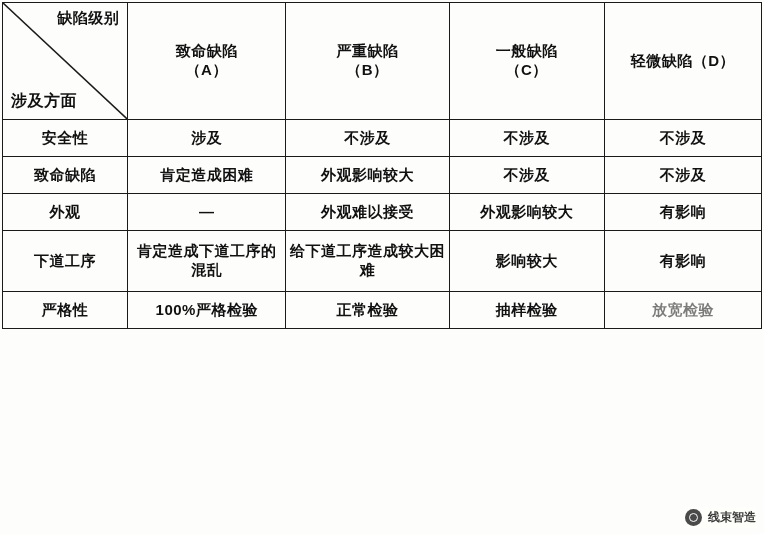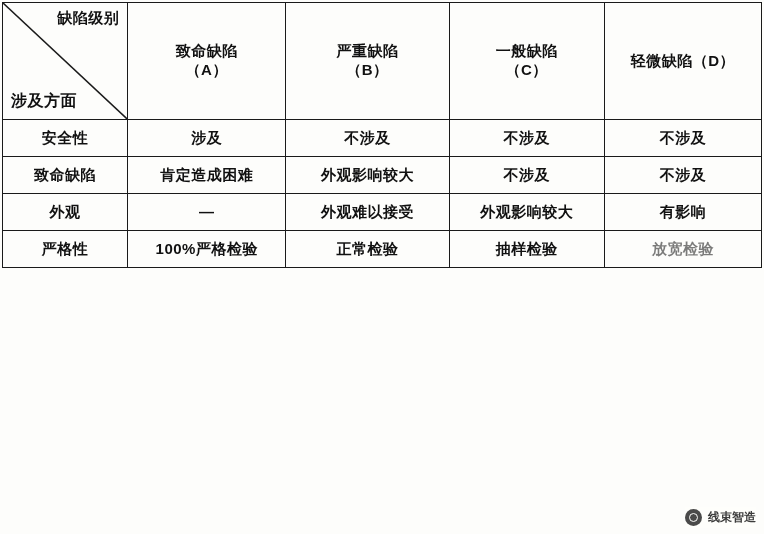--- a/index.html
+++ b/index.html
@@ -189,20 +189,27 @@
       </tr>
 
       <tr class="r-normal">
         <td class="firstcol">外观</td>
         <td class="dash">—</td>
         <td>外观难以接受</td>
         <td>外观影响较大</td>
         <td>有影响</td>
       </tr>
 
+      <tr class="r-tall">
+        <td class="firstcol">下道工序</td>
+        <td>肯定造成下道工序的混乱</td>
+        <td>给下道工序造成较大困难</td>
+        <td>影响较大</td>
+        <td>有影响</td>
+      </tr>
 
 
       <tr class="r-normal">
         <td class="firstcol">严格性</td>
         <td>100%严格检验</td>
         <td>正常检验</td>
         <td>抽样检验</td>
         <td class="overlay-faint">放宽检验</td>
       </tr>
     </tbody>

